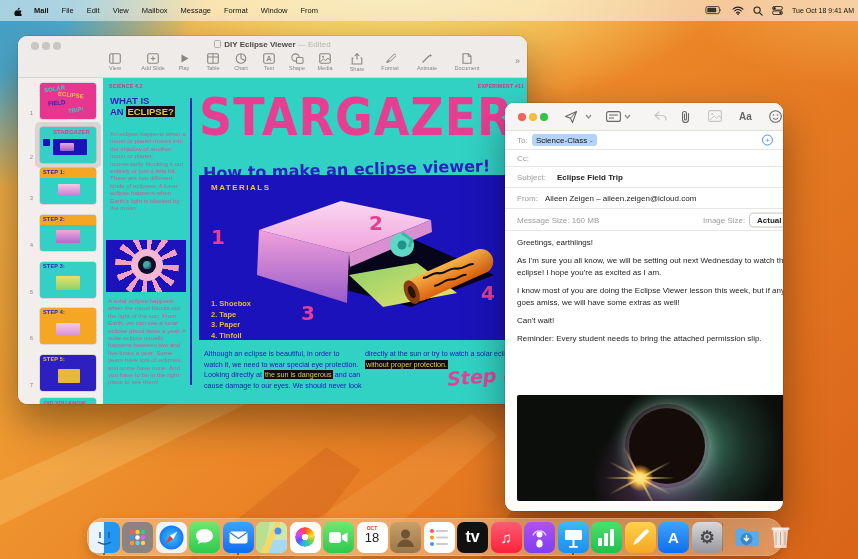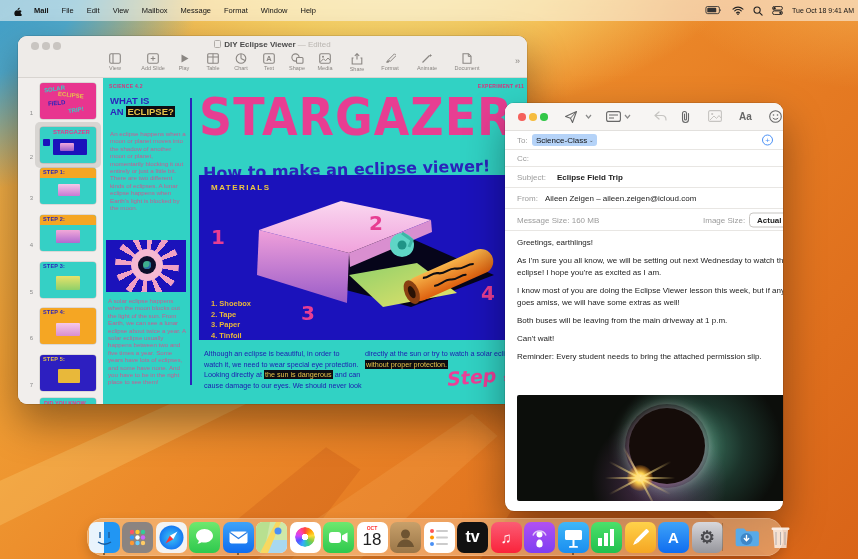--- a/index.html
+++ b/index.html
@@ -114,21 +114,21 @@
       </svg>
   </span>
   <span class="mi bold">Mail</span>
   <span class="mi">File</span>
   <span class="mi">Edit</span>
   <span class="mi">View</span>
   <span class="mi">Mailbox</span>
   <span class="mi">Message</span>
   <span class="mi">Format</span>
   <span class="mi">Window</span>
-  <span class="mi">Help</span>
+  <span class="mi">From</span>
   <div id="mb-right">
     <svg width="18" height="9" viewBox="0 0 19 10">
         <rect x="0.5" y="0.5" width="15" height="8" rx="2" fill="none" stroke="#333" stroke-width="1"></rect>
         <rect x="2" y="2" width="10" height="5" rx="1" fill="#333"></rect>
         <path d="M16.5 3.2v2.6c1-.2 1-2.4 0-2.6z" fill="#333"></path>
       </svg>
     <svg width="12" height="9" viewBox="0 0 13 10">
         <path d="M1 3.4a8 8 0 0 1 11 0M2.9 5.5a5.2 5.2 0 0 1 7.2 0M4.8 7.6a2.6 2.6 0 0 1 3.4 0" fill="none" stroke="#222" stroke-width="1.3" stroke-linecap="round"></path>
         <circle cx="6.5" cy="9" r="1" fill="#222"></circle>
       </svg>
@@ -452,21 +452,20 @@
             <polygon points="3.5,8.5 6,5.5 1,5.5" fill="#fff"></polygon>
           </svg>
         </span>
       </span>
   </div>
 
   <div id="ml-body">
     <p>Greetings, earthlings!</p>
     <p>As I'm sure you all know, we will be setting out next Wednesday to watch the solar eclipse! I hope you're as excited as I am.</p>
     <p>I know most of you are doing the Eclipse Viewer lesson this week, but if anything goes amiss, we will have some extras as well!</p>
-    <p>Both buses will be leaving from the main driveway at 1 p.m.</p>
     <p>Can't wait!</p>
     <p>Reminder: Every student needs to bring the attached permission slip.</p>
   </div>
 
   <div id="ml-photo">
     <div class="ph" id="ph-glow1"></div>
     <div class="ph" id="ph-glow2"></div>
     <div class="ph" id="ph-ring"></div>
     <div class="ph" id="ph-moon"></div>
     <div class="ph" id="ph-flare"></div>
@@ -534,21 +533,21 @@
     <div style="position:absolute;left:5.5px;top:5.5px;width:20px;height:20px;border-radius:50%;background:conic-gradient(#f44,#f90,#fd3,#8c4,#3c9,#3af,#55f,#c4f,#f4a,#f44);-webkit-mask:radial-gradient(circle,transparent 22%,#000 23%);mask:radial-gradient(circle,transparent 22%,#000 23%)"></div>
   </div>
   <div class="dk" style="left:236px;background:linear-gradient(#6ee86e,#2ec94e)">
     <svg width="31" height="31" viewBox="0 0 31 31">
         <rect x="6" y="10" width="12" height="11" rx="3" fill="#fff"></rect>
         <path d="M19 13.5l5.5-3v10l-5.5-3z" fill="#fff"></path>
       </svg>
   </div>
   <div class="dk" style="left:269.5px;background:#fff">
     <div style="position:absolute;top:3px;left:0;right:0;text-align:center;font-size:5px;font-weight:bold;color:#f33">OCT</div>
-    <div style="position:absolute;top:8px;left:0;right:0;text-align:center;font-size:17px;font-weight:300;color:#222">18</div>
+    <div style="position:absolute;top:8px;left:0;right:0;text-align:center;font-size:13px;font-weight:300;color:#222">18</div>
   </div>
   <div class="dk" style="left:303px;background:linear-gradient(#c8a06a,#9a7648)">
     <svg width="31" height="31" viewBox="0 0 31 31">
         <circle cx="15.5" cy="12" r="4.5" fill="#6e5432"></circle>
         <path d="M7 25c1-5 4.5-7.5 8.5-7.5S23 20 24 25z" fill="#6e5432"></path>
       </svg>
   </div>
   <div class="dk" style="left:336.5px;background:#fff">
     <svg width="31" height="31" viewBox="0 0 31 31">
         <circle cx="8" cy="9" r="2" fill="#f55"></circle>

